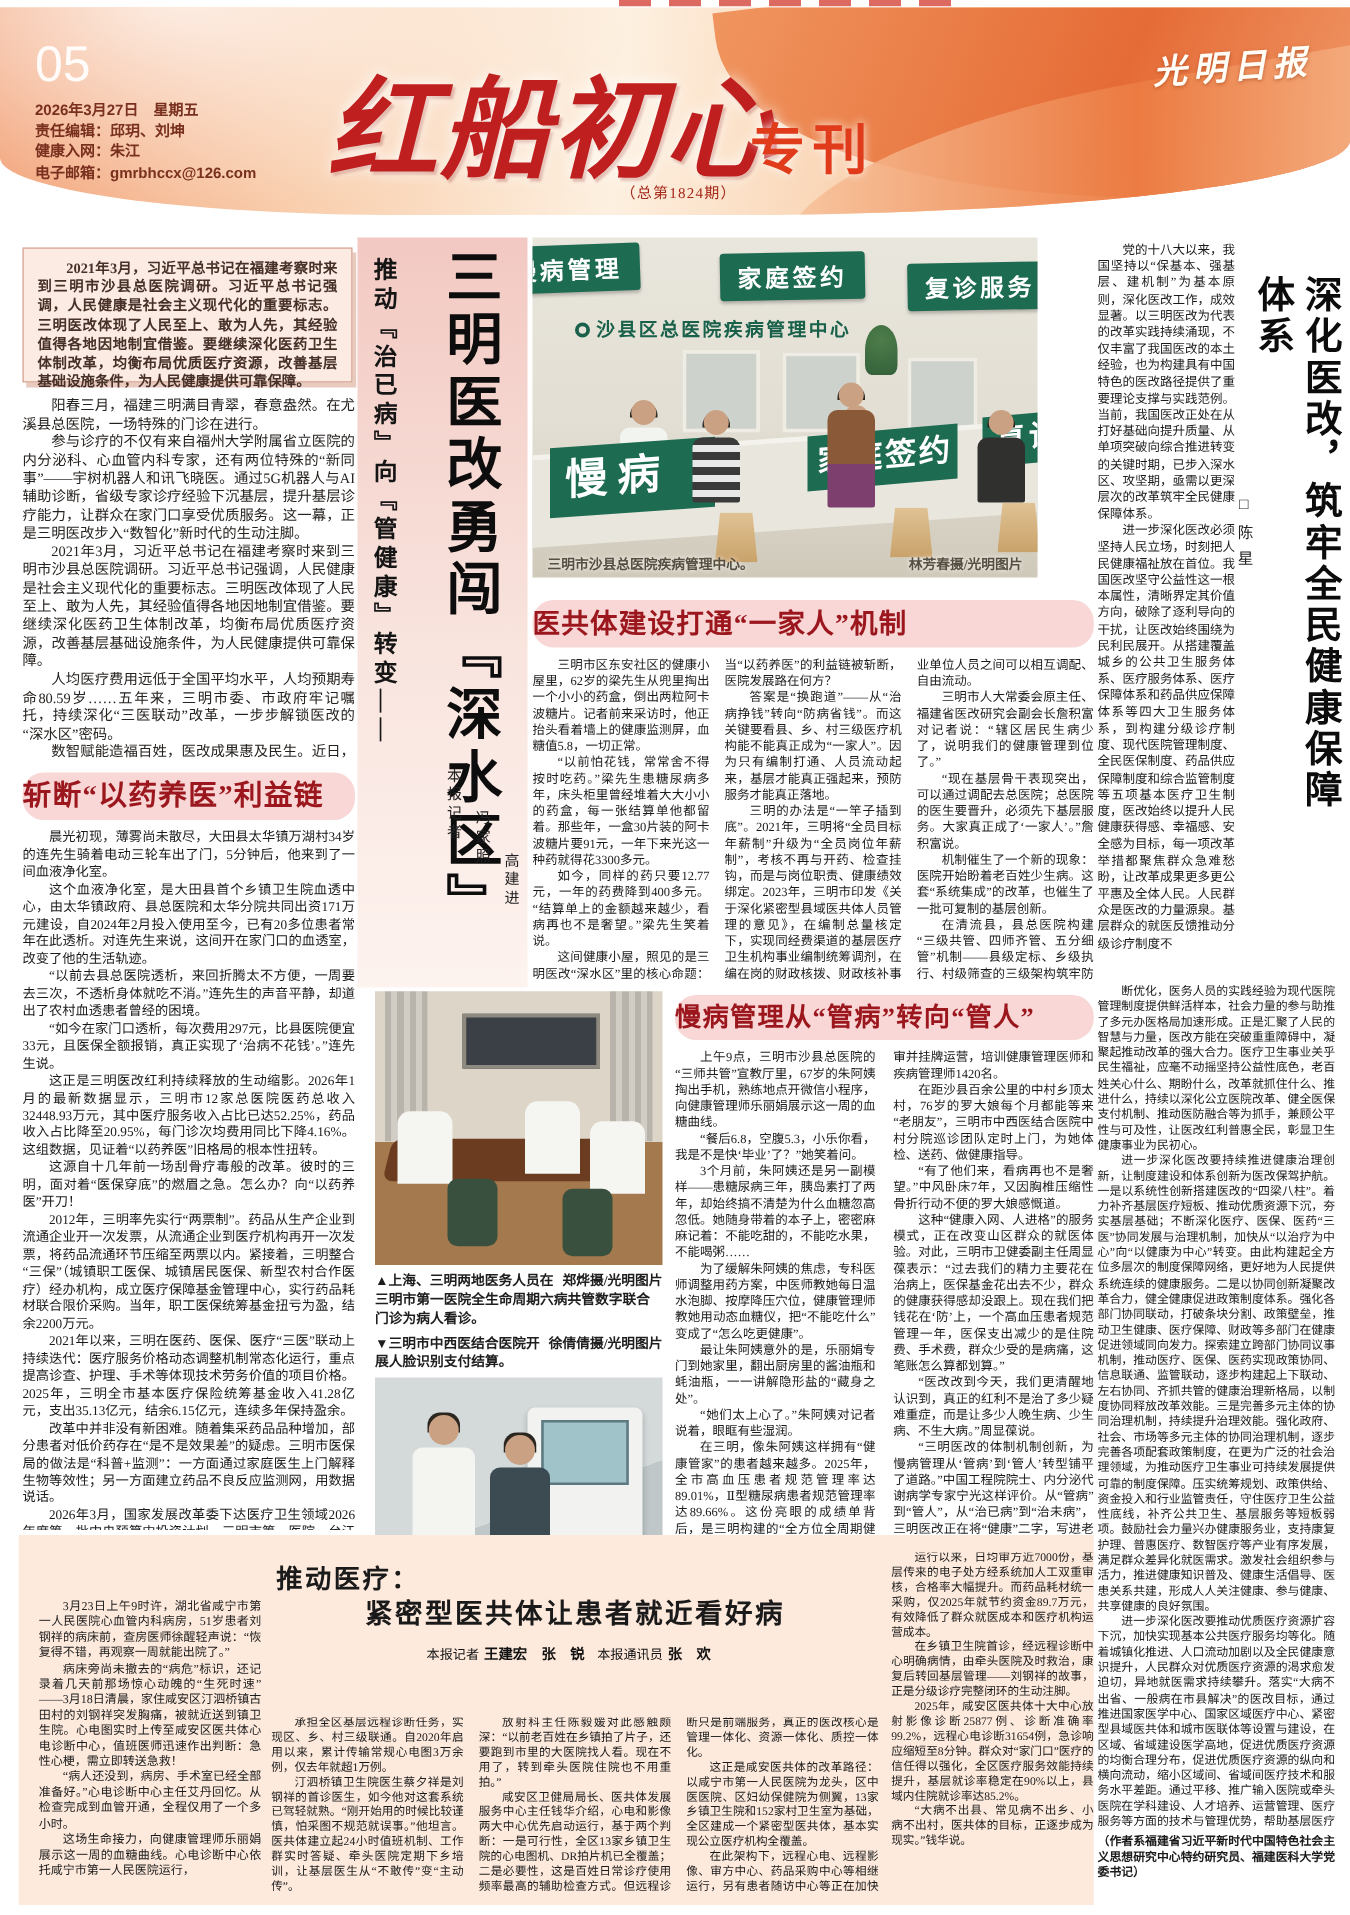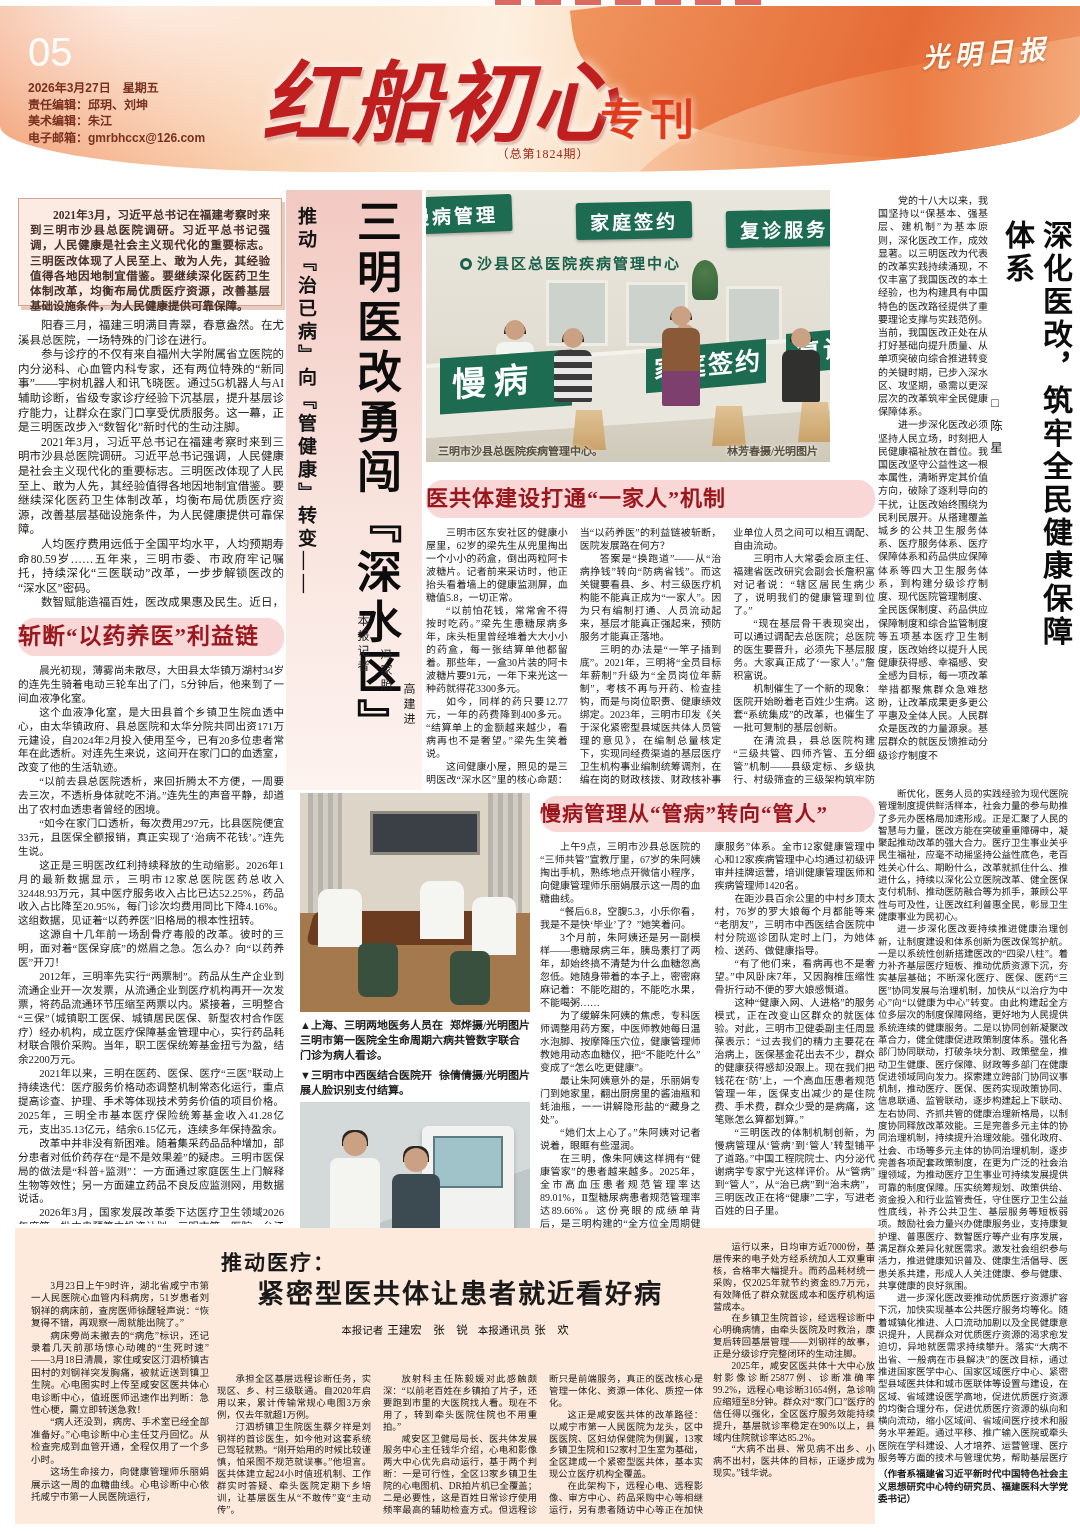--- a/index.html
+++ b/index.html
@@ -140,41 +140,41 @@
   .essay-author{left:986px;top:396px;writing-mode:vertical-rl;font-size:12.5px;letter-spacing:9px;color:#222;}
   .essay-wide{left:878px;top:788px;width:190px;height:676px;font-size:9.5px;line-height:12.3px;}
   .essay-note{left:878px;top:1468px;width:190px;height:60px;font-size:9.5px;line-height:12.6px;font-weight:800;}
   .essay-note p.p{text-indent:0;}
 
   
   .regional{left:15px;top:1228px;width:860px;height:296px;background:var(--regional-bg);}
   .reg-col1{position:absolute;left:16px;top:52px;width:178px;height:238px;font-size:9.6px;line-height:12.4px;}
   .reg-head{position:absolute;left:198px;top:14px;width:494px;height:128px;text-align:center;}
   .reg-kicker{position:absolute;left:8px;top:4px;font-size:21px;font-weight:800;letter-spacing:2px;}
-  .reg-headline{padding-top:30px;font-size:27px;font-weight:900;letter-spacing:2px;white-space:nowrap;}
+  .reg-headline{padding-top:30px;font-size:22px;font-weight:900;letter-spacing:2px;white-space:nowrap;}
   .reg-byline{margin-top:10px;font-size:11.5px;color:#111;}
   .reg-byline .lbl{font-size:10.5px;}
-  .reg-byline .names{font-weight:400;margin:0 10px 0 4px;}
+  .reg-byline .names{font-weight:700;margin:0 10px 0 4px;}
   .reg-mid{position:absolute;left:202px;top:146px;width:486px;height:144px;column-count:3;column-gap:12px;
     font-size:9.3px;line-height:11.9px;}
   .reg-col5{position:absolute;left:698px;top:14px;width:162px;height:274px;font-size:9.3px;line-height:11.9px;}
 </style>
 </head>
 <body>
 
 <div class="abs top-fragment"></div>
 
 <header class="abs banner">
   <div class="swoosh1"></div>
   <div class="swoosh2"></div>
   <div class="abs page-num">05</div>
   <div class="abs pub-info">
     <div>2026年3月27日　星期五</div>
     <div>责任编辑：邱玥、刘坤</div>
-    <div>美术编辑：朱江</div>
+    <div>健康入网：朱江</div>
     <div>电子邮箱：gmrbhccx@126.com</div>
   </div>
   <div class="abs masthead">红船初心</div>
   <div class="abs supplement">专刊</div>
   <div class="abs issue">（总第1824期）</div>
   <div class="abs paper-logo">光明日报</div>
 </header>
 
 <section class="abs intro-box">
   <p class="p">2021年3月，习近平总书记在福建考察时来到三明市沙县总医院调研。习近平总书记强调，人民健康是社会主义现代化的重要标志。三明医改体现了人民至上、敢为人先，其经验值得各地因地制宜借鉴。要继续深化医药卫生体制改革，均衡布局优质医疗资源，改善基层基础设施条件，为人民健康提供可靠保障。</p>
@@ -328,20 +328,21 @@
 <p class="p">上午9点，三明市沙县总医院的“三师共管”宣教厅里，67岁的朱阿姨掏出手机，熟练地点开微信小程序，向健康管理师乐丽娟展示这一周的血糖曲线。</p>
     <p class="p">“餐后6.8，空腹5.3，小乐你看，我是不是快‘毕业’了？”她笑着问。</p>
     <p class="p">3个月前，朱阿姨还是另一副模样——患糖尿病三年，胰岛素打了两年，却始终搞不清楚为什么血糖忽高忽低。她随身带着的本子上，密密麻麻记着：不能吃甜的，不能吃水果，不能喝粥……</p>
     <p class="p">为了缓解朱阿姨的焦虑，专科医师调整用药方案，中医师教她每日温水泡脚、按摩降压穴位，健康管理师教她用动态血糖仪，把“不能吃什么”变成了“怎么吃更健康”。</p>
     <p class="p">最让朱阿姨意外的是，乐丽娟专门到她家里，翻出厨房里的酱油瓶和蚝油瓶，一一讲解隐形盐的“藏身之处”。</p>
     <p class="p">“她们太上心了。”朱阿姨对记者说着，眼眶有些湿润。</p>
     <p class="p">在三明，像朱阿姨这样拥有“健康管家”的患者越来越多。2025年，全市高血压患者规范管理率达89.01%，Ⅱ型糖尿病患者规范管理率达89.66%。这份亮眼的成绩单背后，是三明构建的“全方位全周期健康服务”体系。全市12家健康管理中心和12家疾病管理中心均通过初级评审并挂牌运营，培训健康管理医师和疾病管理师1420名。</p>
     <p class="p">在距沙县百余公里的中村乡顶太村，76岁的罗大娘每个月都能等来“老朋友”，三明市中西医结合医院中村分院巡诊团队定时上门，为她体检、送药、做健康指导。</p>
     <p class="p">“有了他们来，看病再也不是奢望。”中风卧床7年，又因胸椎压缩性骨折行动不便的罗大娘感慨道。</p>
     <p class="p">这种“健康入网、人进格”的服务模式，正在改变山区群众的就医体验。对此，三明市卫健委副主任周显葆表示：“过去我们的精力主要花在治病上，医保基金花出去不少，群众的健康获得感却没跟上。现在我们把钱花在‘防’上，一个高血压患者规范管理一年，医保支出减少的是住院费、手术费，群众少受的是病痛，这笔账怎么算都划算。”</p>
+    <p class="p">“医改改到今天，我们更清醒地认识到，真正的红利不是治了多少疑难重症，而是让多少人晚生病、少生病、不生大病。”周显葆说。</p>
     <p class="p">“三明医改的体制机制创新，为慢病管理从‘管病’到‘管人’转型铺平了道路。”中国工程院院士、内分泌代谢病学专家宁光这样评价。从“管病”到“管人”，从“治已病”到“治未病”，三明医改正在将“健康”二字，写进老百姓的日子里。</p>
   </section>
 
 <section class="abs essay-narrow clip">
 
 <p class="p">党的十八大以来，我国坚持以“保基本、强基层、建机制”为基本原则，深化医改工作，成效显著。以三明医改为代表的改革实践持续涌现，不仅丰富了我国医改的本土经验，也为构建具有中国特色的医改路径提供了重要理论支撑与实践范例。当前，我国医改正处在从打好基础向提升质量、从单项突破向综合推进转变的关键时期，已步入深水区、攻坚期，亟需以更深层次的改革筑牢全民健康保障体系。</p>
     <p class="p">进一步深化医改必须坚持人民立场，时刻把人民健康福祉放在首位。我国医改坚守公益性这一根本属性，清晰界定其价值方向，破除了逐利导向的干扰，让医改始终围绕为民利民展开。从搭建覆盖城乡的公共卫生服务体系、医疗服务体系、医疗保障体系和药品供应保障体系等四大卫生服务体系，到构建分级诊疗制度、现代医院管理制度、全民医保制度、药品供应保障制度和综合监管制度等五项基本医疗卫生制度，医改始终以提升人民健康获得感、幸福感、安全感为目标，每一项改革举措都聚焦群众急难愁盼，让改革成果更多更公平惠及全体人民。人民群众是医改的力量源泉。基层群众的就医反馈推动分级诊疗制度不</p>
   </section>
 <h1 class="abs essay-title clip">深化医改，筑牢全民健康保障体系</h1>
 <div class="abs essay-author">□陈星</div>

